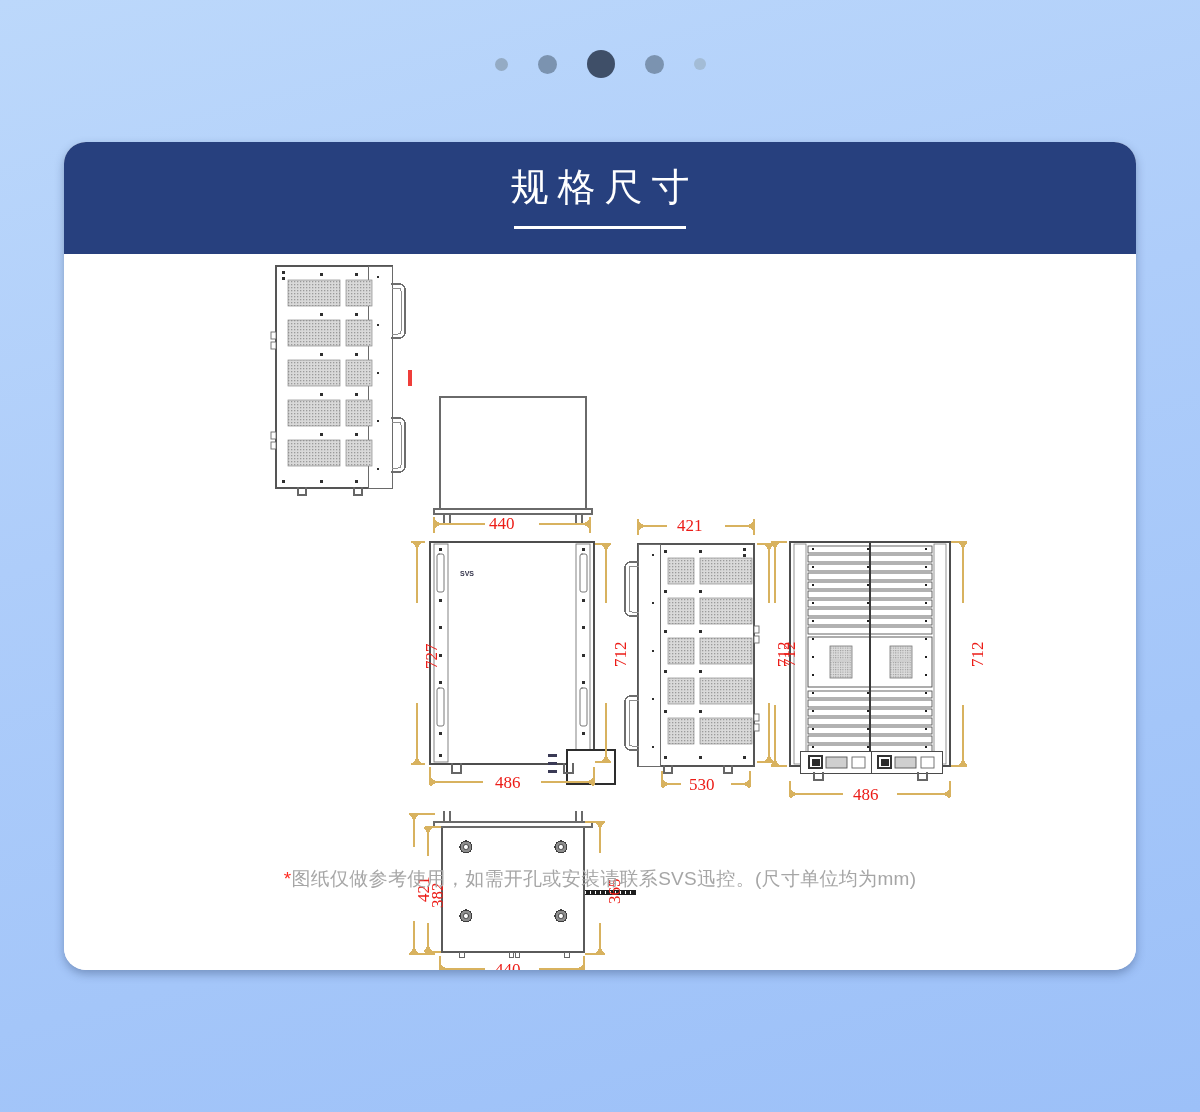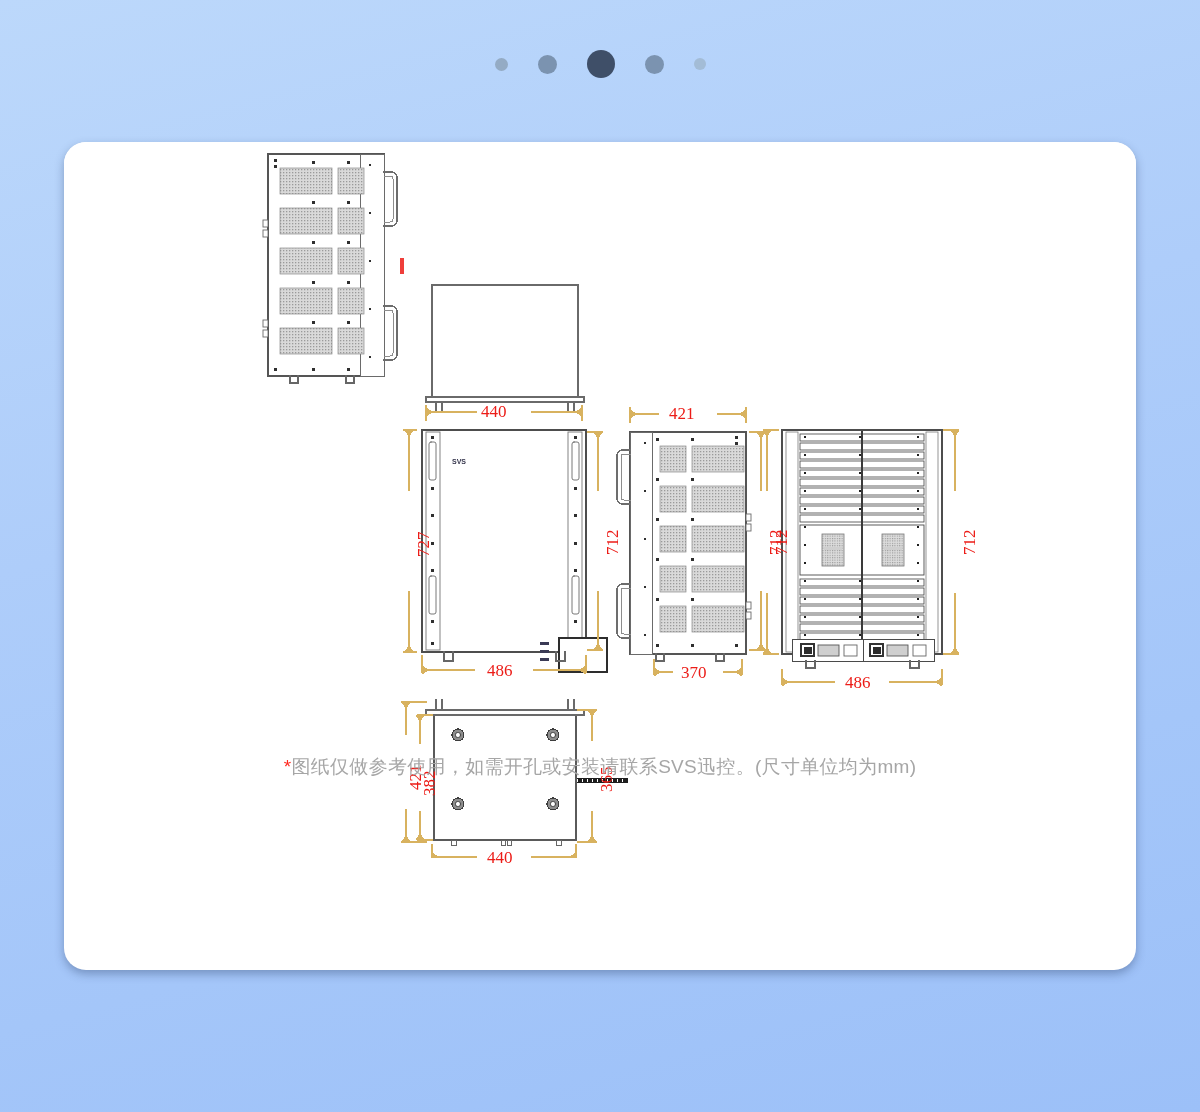--- a/index.html
+++ b/index.html
@@ -85,21 +85,21 @@
     text-align: center;
     font-size: 19px;
     color: #a6a6a6;
     letter-spacing: .3px;
   }
   .footnote .star { color: #ff2a21; }
 
   
   .drawing {
     position: absolute;
-    left: 0; top: 0;
+    left: 8px; top: 0;
     width: 1072px; height: 756px;
   }
 
   
   .dim {
     position: absolute;
     color: #ec1c17;
     font-family: "Liberation Serif", "DejaVu Serif", serif;
     font-size: 17px;
     line-height: 1;
@@ -116,20 +116,24 @@
 <div class="dots">
   <span class="dot d1"></span>
   <span class="dot d2"></span>
   <span class="dot d3"></span>
   <span class="dot d4"></span>
   <span class="dot d5"></span>
 </div>
 
 <div class="card">
 
+  <div class="card-header">
+    <div class="card-title">规格尺寸</div>
+    <div class="title-underline"></div>
+  </div>
 
   <div class="card-body">
 
     <div class="drawing">
       <svg width="1072" height="716" viewBox="0 0 1072 716" xmlns="http://www.w3.org/2000/svg">
         <defs>
           <pattern id="vent" width="3" height="3" patternUnits="userSpaceOnUse">
             <rect width="3" height="3" fill="#d9d9d9"></rect>
             <rect width="1.3" height="1.3" fill="#9a9a9a"></rect>
           </pattern>
@@ -512,21 +516,21 @@
         </g>
       </svg>
 
       
       <span class="dim" style="left:417px;top:261px;">440</span>
       <span class="dim" style="left:423px;top:520px;">486</span>
       <span class="dim vert" style="left:351px;top:415px;">727</span>
       <span class="dim vert" style="left:540px;top:413px;">712</span>
 
       <span class="dim" style="left:605px;top:263px;">421</span>
-      <span class="dim" style="left:617px;top:522px;">370</span>
+      <span class="dim" style="left:617px;top:522px;">530</span>
       <span class="dim vert" style="left:703px;top:413px;">712</span>
 
       <span class="dim vert" style="left:709px;top:413px;">712</span>
       <span class="dim vert" style="left:897px;top:413px;">712</span>
       <span class="dim" style="left:781px;top:532px;">486</span>
 
       <span class="dim vert" style="left:343px;top:648px;">421</span>
       <span class="dim vert" style="left:357px;top:654px;">382</span>
       <span class="dim vert" style="left:534px;top:650px;">365</span>
       <span class="dim" style="left:423px;top:707px;">440</span>

